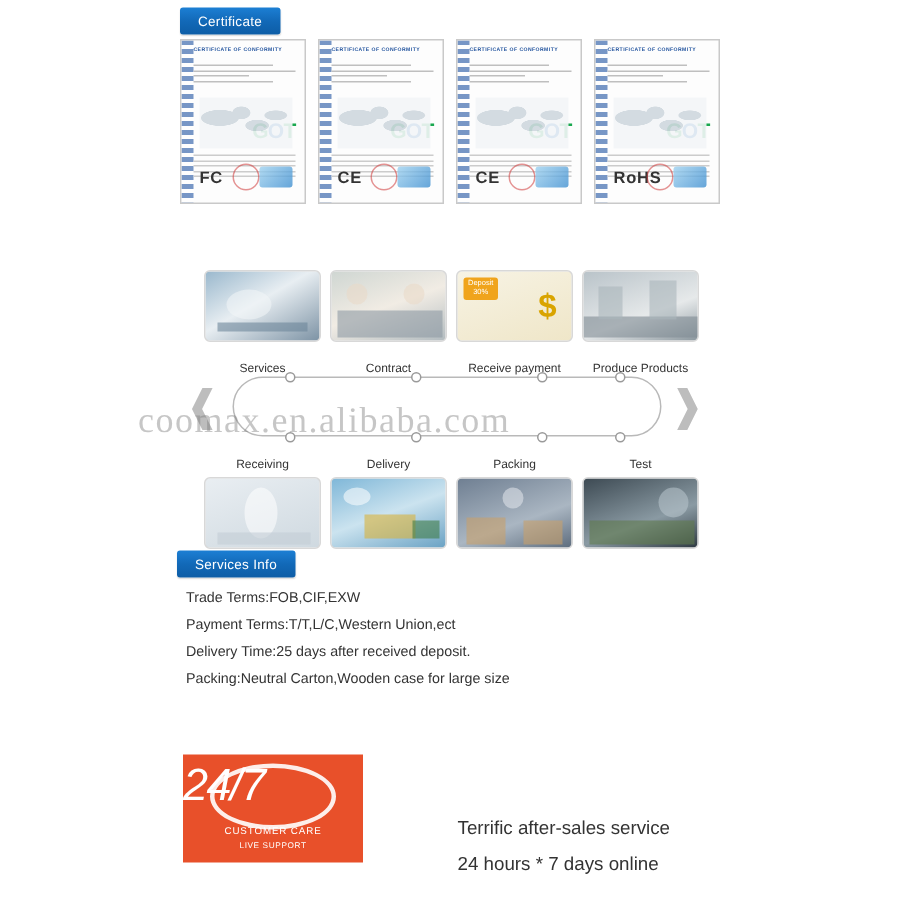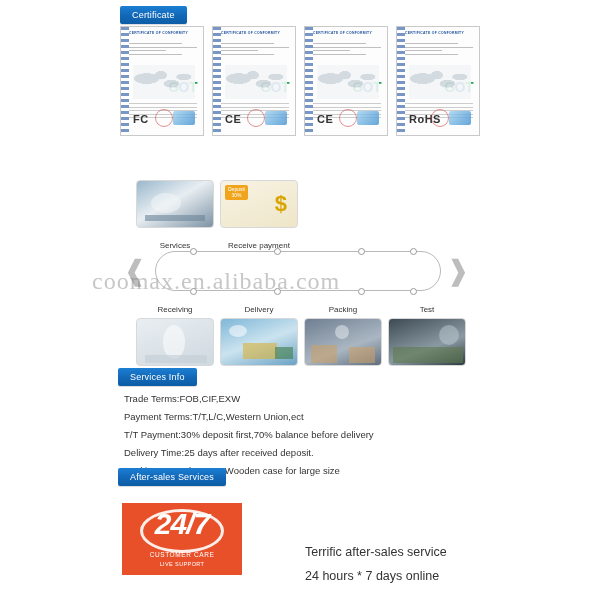--- a/index.html
+++ b/index.html
@@ -281,23 +281,22 @@
     background: #e8502a;
     color: #fff;
     box-sizing: border-box;
     overflow: hidden;
   }
   .as-247 {
     position: absolute;
     top: 4px;
     left: 0;
     right: 0;
-    text-align: center;
     font-size: 30px;
-    font-weight: bold;
+    font-weight: normal;
     font-style: italic;
     letter-spacing: -1px;
     line-height: 34px;
   }
   .as-ring {
     position: absolute;
     left: 18px;
     top: 6px;
     width: 84px;
     height: 44px;
@@ -460,29 +459,45 @@
 
   <div class="proc-top">
     <div class="proc-cell">
       <div class="proc-img img-services">
         <div class="blob" style="left:14px; top:12px; width:30px; height:20px; background:#f2f6f8;"></div>
         <div class="bar" style="left:8px; top:34px; width:60px; height:6px; background:#6d8599;"></div>
       </div>
       <div class="proc-label proc-label-top">Services</div>
     </div>
 
+    <div class="proc-cell">
+      <div class="proc-img img-contract">
+        <div class="blob" style="left:10px; top:8px; width:14px; height:14px; background:#e9d9c6;"></div>
+        <div class="blob" style="left:48px; top:8px; width:14px; height:14px; background:#e9d9c6;"></div>
+        <div class="bar" style="left:4px; top:26px; width:70px; height:18px; background:#8e9aa3;"></div>
+      </div>
+      <div class="proc-label proc-label-top">Contract</div>
+    </div>
 
     <div class="proc-cell">
       <div class="proc-img img-deposit">
         <div class="deposit-badge">Deposit<br>30%</div>
         <div class="money">$</div>
       </div>
       <div class="proc-label proc-label-top">Receive payment</div>
     </div>
 
+    <div class="proc-cell">
+      <div class="proc-img img-produce">
+        <div class="bar" style="left:0px; top:30px; width:78px; height:14px; background:#7e8b93;"></div>
+        <div class="bar" style="left:10px; top:10px; width:16px; height:22px; background:#aab5bb;"></div>
+        <div class="bar" style="left:44px; top:6px; width:18px; height:26px; background:#aab5bb;"></div>
+      </div>
+      <div class="proc-label proc-label-top">Produce Products</div>
+    </div>
   </div>
 
   <div class="rail">
     <div class="node" style="left:34px; top:-4px;"></div>
     <div class="node" style="left:118px; top:-4px;"></div>
     <div class="node" style="left:202px; top:-4px;"></div>
     <div class="node" style="left:254px; top:-4px;"></div>
     <div class="node" style="left:34px; top:36px;"></div>
     <div class="node" style="left:118px; top:36px;"></div>
     <div class="node" style="left:202px; top:36px;"></div>
@@ -529,28 +544,24 @@
 
   <div class="watermark">coomax.en.alibaba.com</div>
 
   <div class="pill-wrap" style="left:118px; top:366px;">
     <span class="pill">Services Info</span>
   </div>
 
   <div class="info-block">
     <div>Trade Terms:FOB,CIF,EXW</div>
     <div>Payment Terms:T/T,L/C,Western Union,ect</div>
-    <div>T/T Payment:30% deposit first,70% balance before delivery</div>
     <div>Delivery Time:25 days after received  deposit.</div>
     <div>Packing:Neutral Carton,Wooden case for large size</div>
   </div>
 
-  <div class="pill-wrap" style="left:118px; top:466px;">
-    <span class="pill">After-sales Services</span>
-  </div>
 
   <div class="aftersales-logo">
     <div class="as-ring"></div>
     <div class="as-247">24/7</div>
     <div class="as-sub1">CUSTOMER CARE</div>
     <div class="as-sub2">LIVE SUPPORT</div>
   </div>
 
   <div class="as-text">
     <div>Terrific after-sales service</div>

